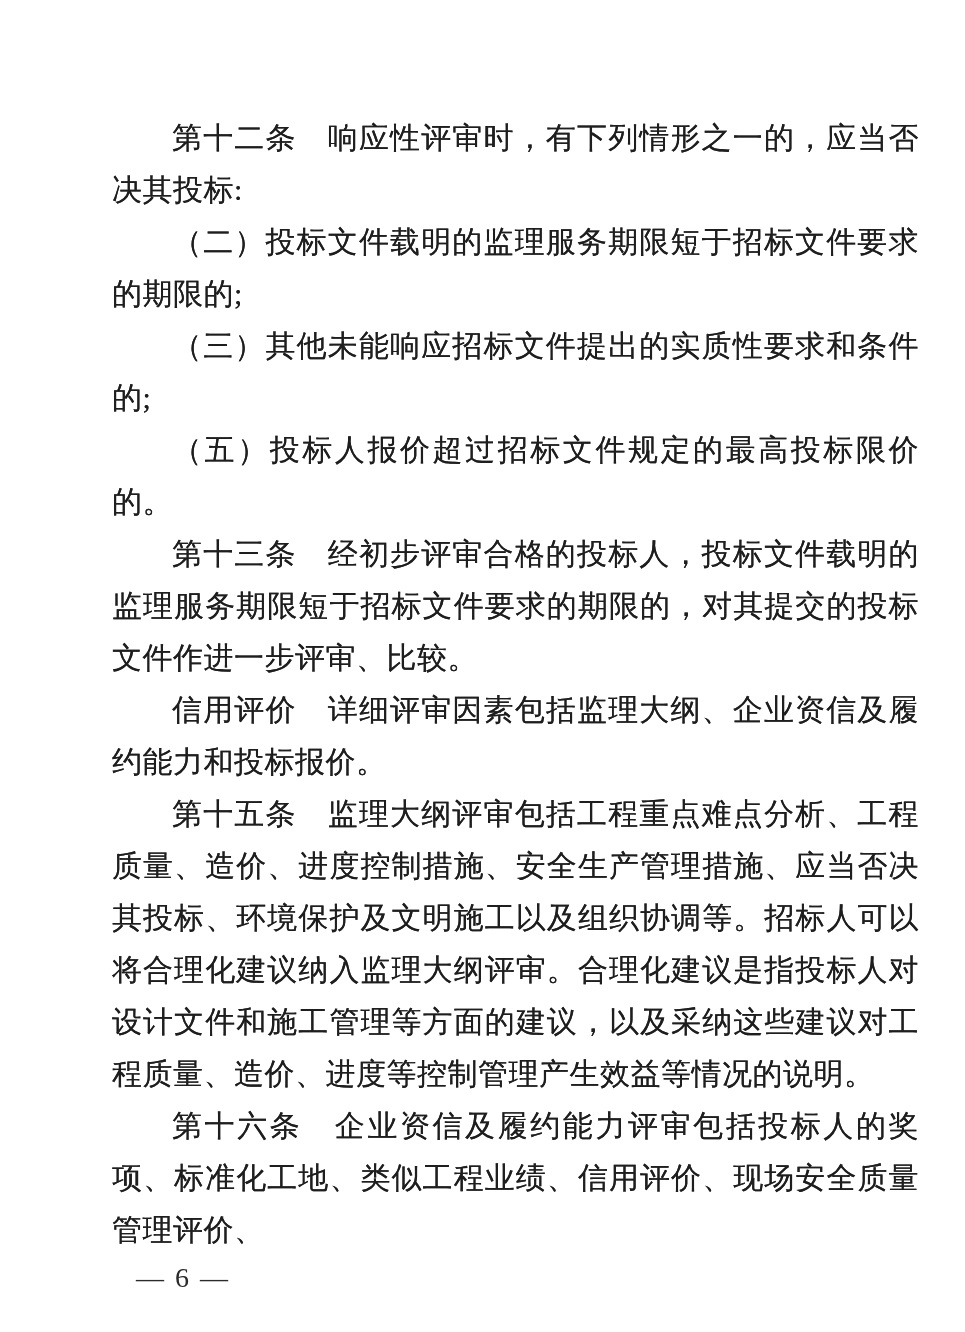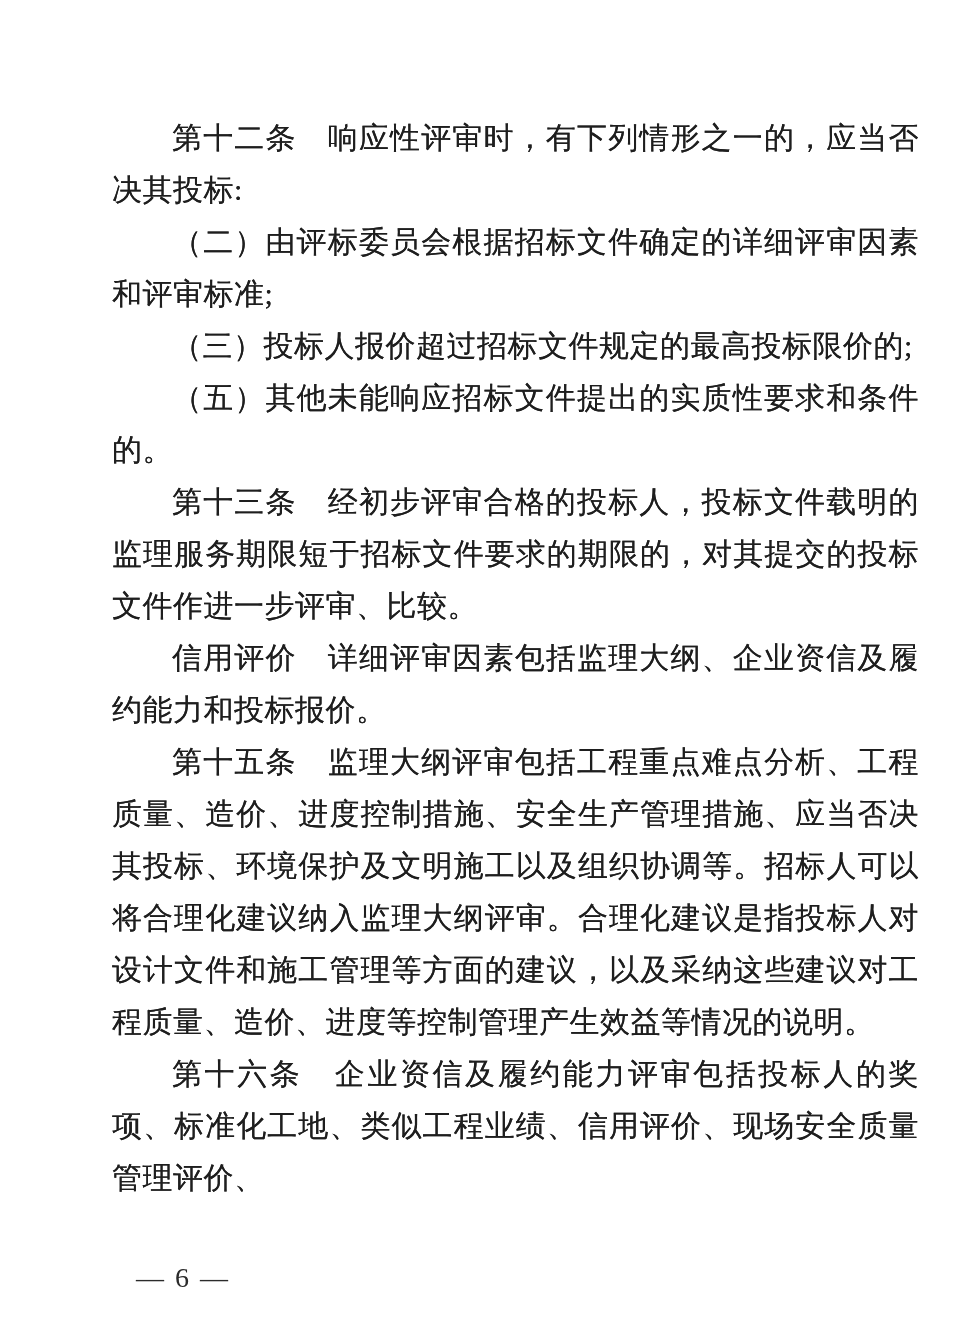--- a/index.html
+++ b/index.html
@@ -70,23 +70,23 @@
     pointer-events: none;
   }
 </style>
 </head>
 <body>
 
 <div class="page">
 
   <div class="text-block">
     <p>第十二条　响应性评审时，有下列情形之一的，应当否决其投标:</p>
-    <p>（二）由评标委员会根据招标文件确定的详细评审因素和评审标准;</p>
-    <p>（三）投标人报价超过招标文件规定的最高投标限价的;</p>
-    <p>（五）其他未能响应招标文件提出的实质性要求和条件的。</p>
+    <p>（二）投标文件载明的监理服务期限短于招标文件要求的期限的;</p>
+    <p>（三）其他未能响应招标文件提出的实质性要求和条件的;</p>
+    <p>（五）投标人报价超过招标文件规定的最高投标限价的。</p>
     <p>第十三条　经初步评审合格的投标人，投标文件载明的监理服务期限短于招标文件要求的期限的，对其提交的投标文件作进一步评审、比较。</p>
     <p>信用评价　详细评审因素包括监理大纲、企业资信及履约能力和投标报价。</p>
     <p>第十五条　监理大纲评审包括工程重点难点分析、工程质量、造价、进度控制措施、安全生产管理措施、应当否决其投标、环境保护及文明施工以及组织协调等。招标人可以将合理化建议纳入监理大纲评审。合理化建议是指投标人对设计文件和施工管理等方面的建议，以及采纳这些建议对工程质量、造价、进度等控制管理产生效益等情况的说明。</p>
     <p>第十六条　企业资信及履约能力评审包括投标人的奖项、标准化工地、类似工程业绩、信用评价、现场安全质量管理评价、</p>
   </div>
 
   <div class="footer">— 6 —</div>
 
   <div class="scan-edge-right"></div>
   <div class="scan-edge-bottom"></div>

